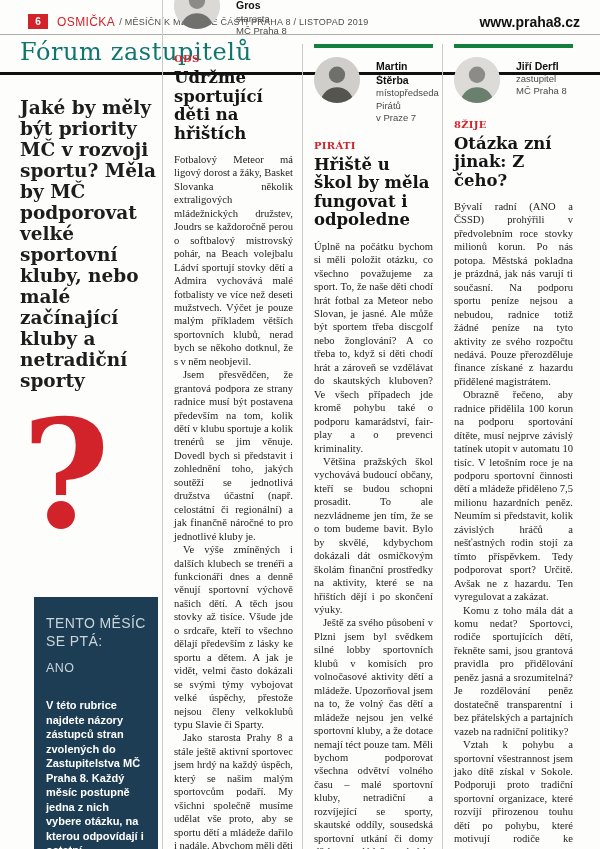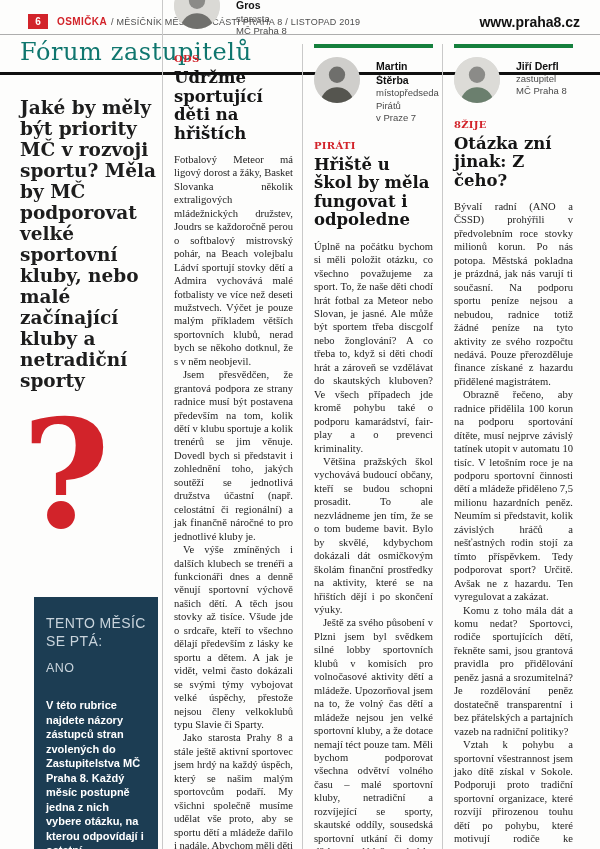--- a/index.html
+++ b/index.html
@@ -2,21 +2,21 @@
 <html lang="cs"><head>
 <meta charset="utf-8">
 <style>
   html,body{margin:0;padding:0;background:#e9e9e9;}
   .page{width:600px;height:849px;background:#fdfdfc;margin:0 auto;position:relative;
         font-family:"Liberation Sans",sans-serif;color:#222;overflow:hidden;box-sizing:border-box;}
   
   .mast-row{display:flex;align-items:center;margin:13px 20px 0 28px;height:17px;}
   .pageno{width:20px;height:15px;background:#d2232a;color:#fff;font-weight:bold;font-size:10px;
           display:flex;align-items:center;justify-content:center;margin-right:9px;}
-  .brand{color:#d2232a;font-weight:bold;font-size:10px;letter-spacing:.4px;margin-right:4px;}
+  .brand{color:#d2232a;font-weight:normal;font-size:12px;letter-spacing:.4px;margin-right:4px;}
   .mast-rest{font-size:9px;color:#4d4d4d;letter-spacing:.25px;}
   .mast-spacer{flex:1;}
   .site{font-weight:bold;font-size:14px;color:#111;}
   .rule-thin{height:1px;background:#adadad;margin-top:4px;}
   .section-title{font-family:"DejaVu Serif",serif;font-weight:normal;font-size:24px;color:#0f766e;
                  margin:3px 0 0 20px;letter-spacing:.6px;}
   .rule-thick{height:3px;background:#101010;margin-top:6px;}
   
   main{display:flex;align-items:center;padding:12px 18px 0 20px;margin-top:33px;height:742px;box-sizing:border-box;}
   .q-col{width:142px;flex:none;padding-right:4px;box-sizing:border-box;}

